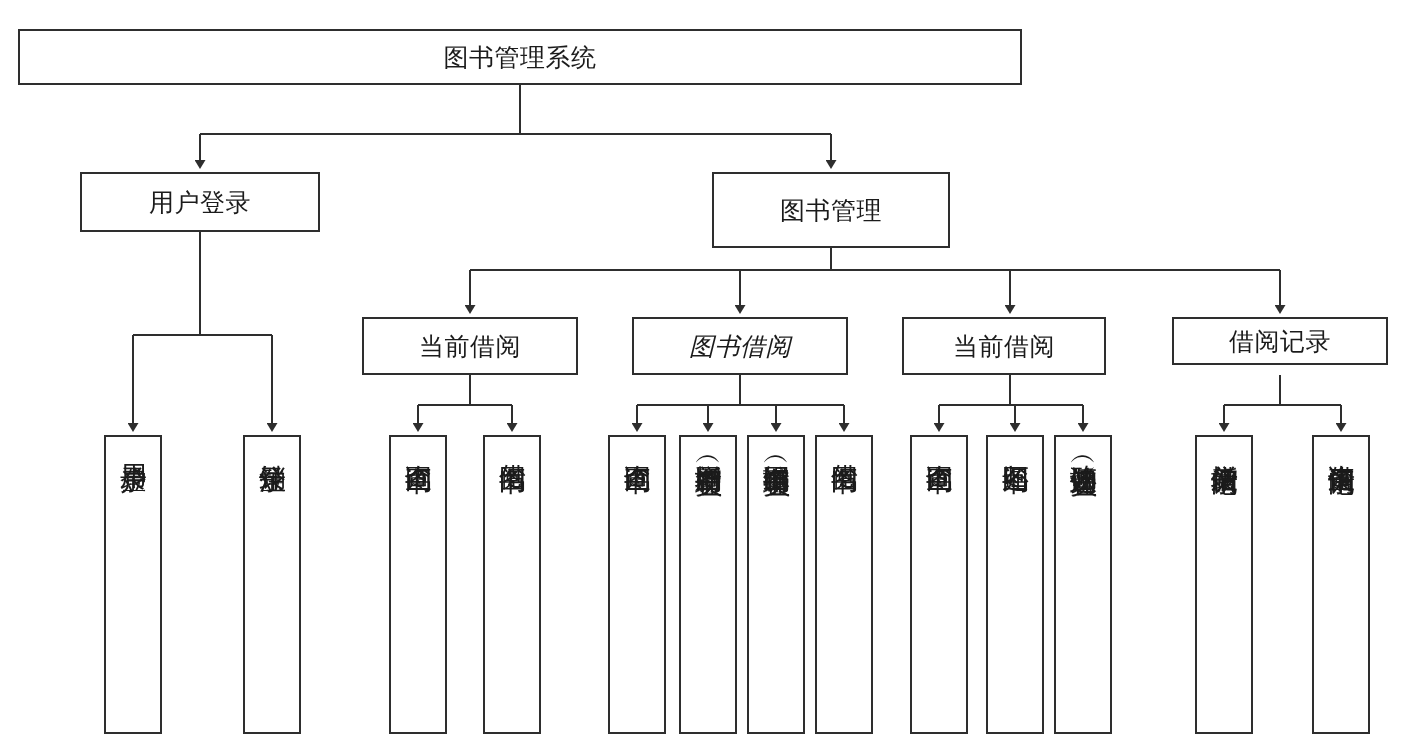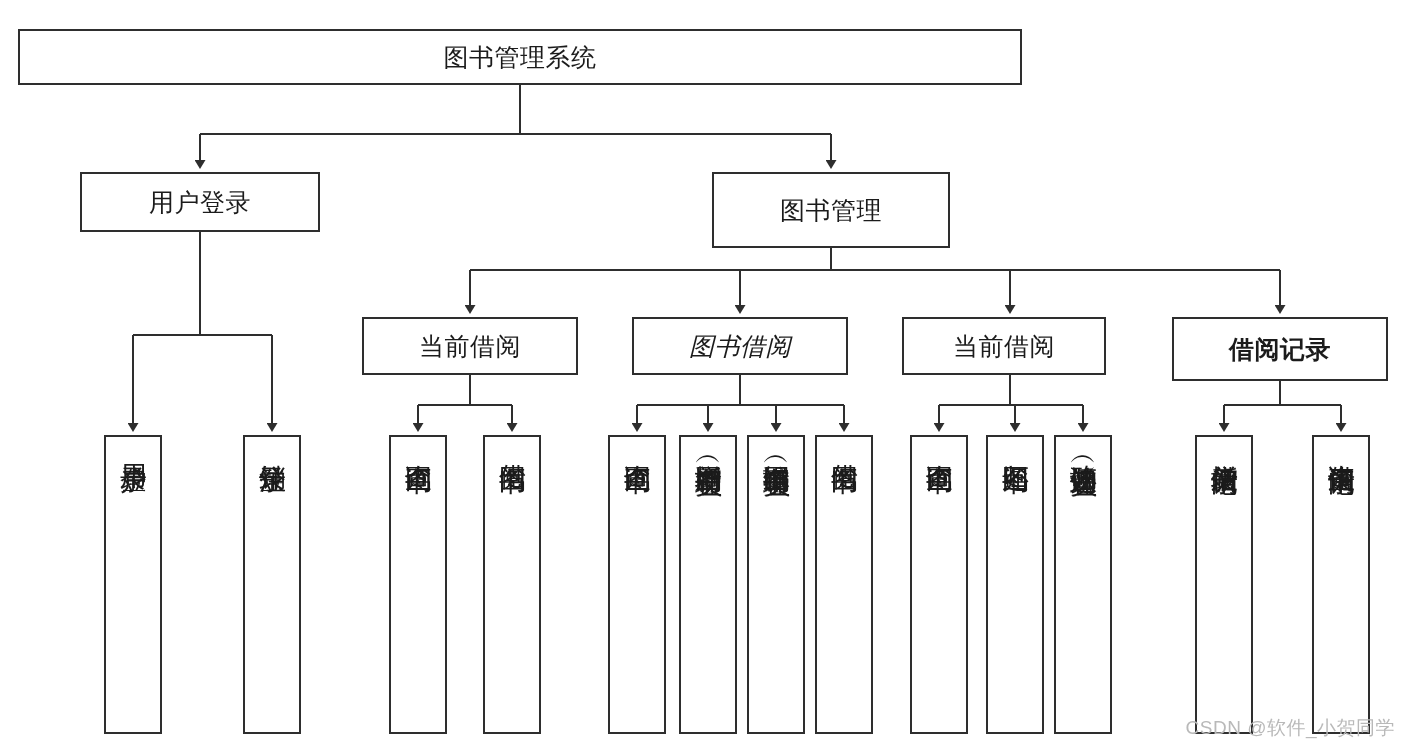--- a/index.html
+++ b/index.html
@@ -127,21 +127,21 @@
       </div>
       <div class="node horizontal" style="left: 362px; top: 317px; width: 216px; height: 58px;">
         <span class="node-label">当前借阅</span>
       </div>
       <div class="node horizontal" style="left: 632px; top: 317px; width: 216px; height: 58px; font-style: italic;">
         <span class="node-label">图书借阅</span>
       </div>
       <div class="node horizontal" style="left: 902px; top: 317px; width: 204px; height: 58px;">
         <span class="node-label">当前借阅</span>
       </div>
-      <div class="node horizontal" style="left: 1172px; top: 317px; width: 216px; height: 64px; font-weight: bold;">
+      <div class="node horizontal" style="left: 1172px; top: 317px; width: 216px; height: 48px;">
         <span class="node-label">借阅记录</span>
       </div>
       <div class="node vertical" style="left: 104px; top: 435px; width: 58px; height: 299px;">
         <span class="node-label">用户登录</span>
       </div>
       <div class="node vertical" style="left: 243px; top: 435px; width: 58px; height: 299px;">
         <span class="node-label">注销登录</span>
       </div>
       <div class="node vertical" style="left: 389px; top: 435px; width: 58px; height: 299px;">
         <span class="node-label">查询图书</span>
@@ -170,14 +170,13 @@
       <div class="node vertical" style="left: 1054px; top: 435px; width: 58px; height: 299px;">
         <span class="node-label">确认归还（管理员）</span>
       </div>
       <div class="node vertical" style="left: 1195px; top: 435px; width: 58px; height: 299px;">
         <span class="node-label">新增借阅记录</span>
       </div>
       <div class="node vertical" style="left: 1312px; top: 435px; width: 58px; height: 299px;">
         <span class="node-label">查询借阅记录</span>
       </div>
     </div>
-  <div class="watermark">CSDN @软件_小贺同学</div>
 </div>
 
 </body></html>

